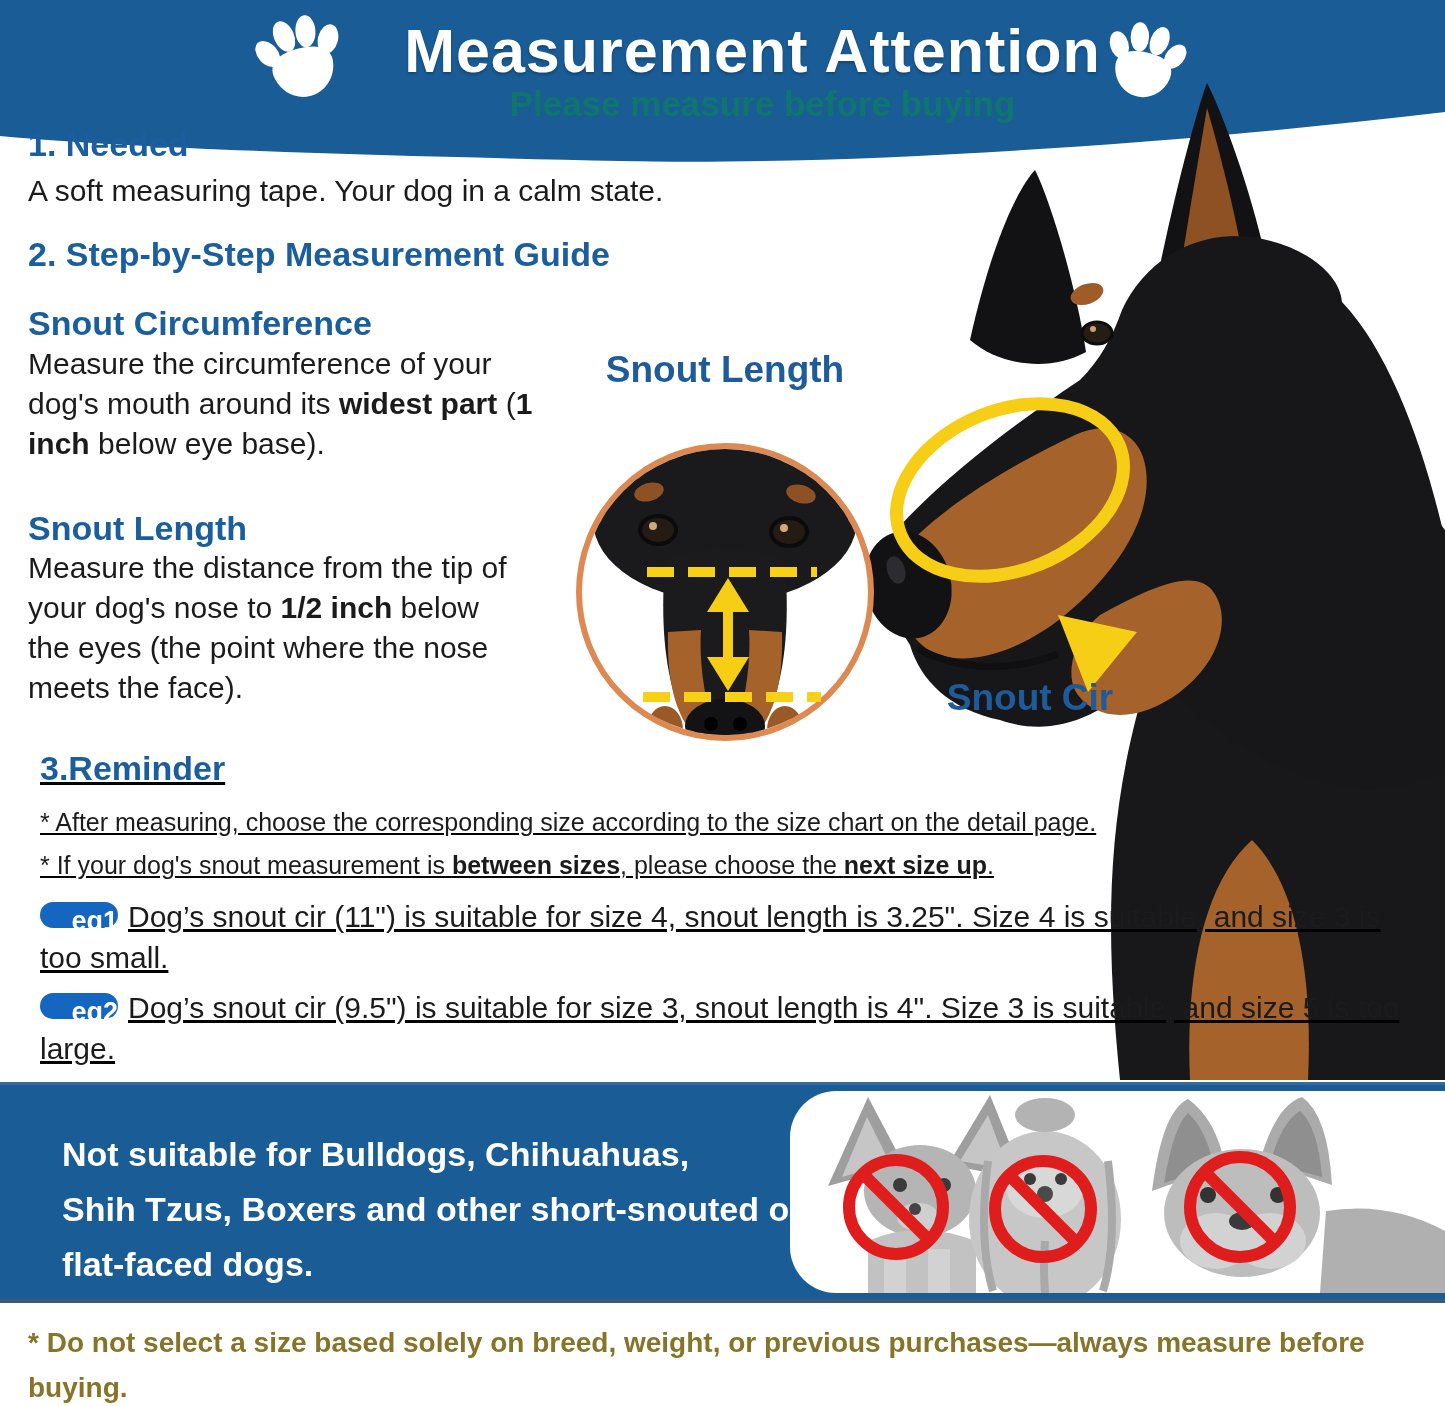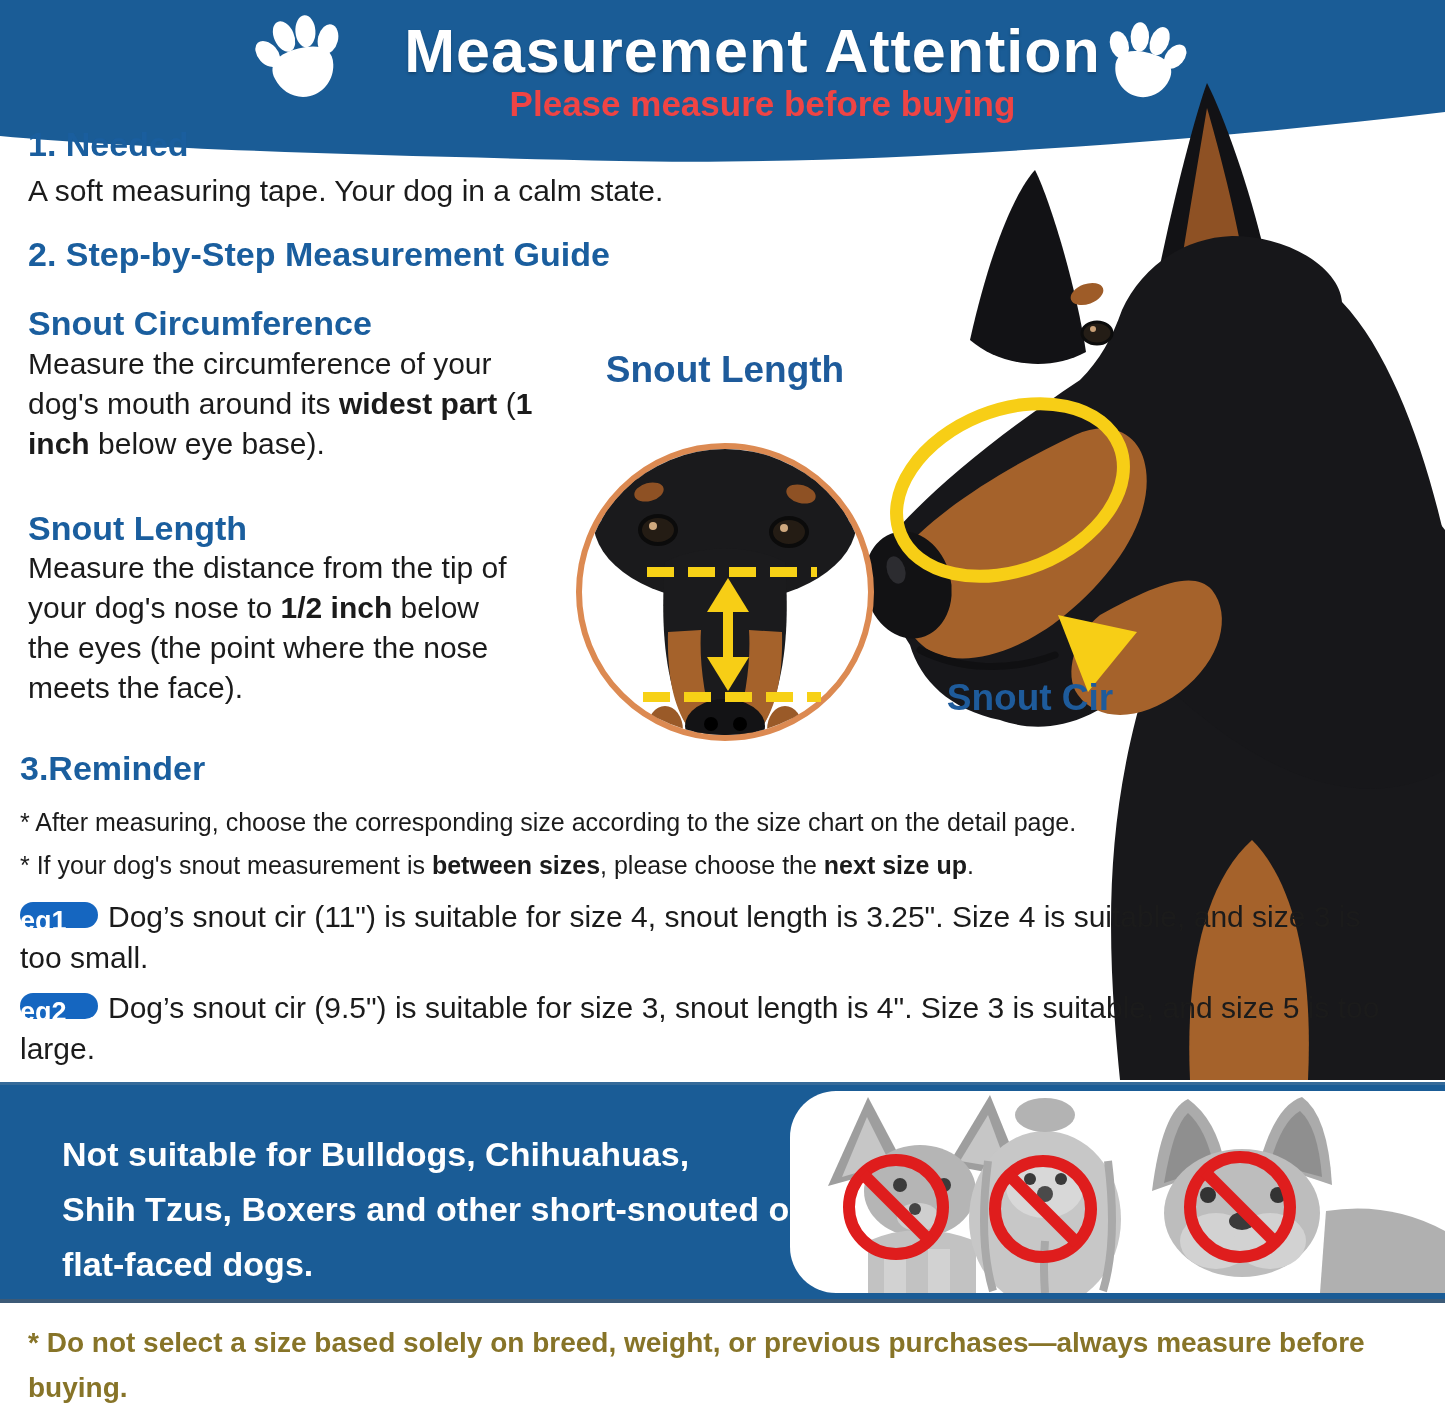--- a/index.html
+++ b/index.html
@@ -9,40 +9,40 @@
   }
   
   .header-svg{position:absolute;left:0;top:0;z-index:1;}
   .header-title{
     position:absolute;left:60px;right:0;top:16px;text-align:center;z-index:2;
     color:#fff;font-size:61px;font-weight:bold;letter-spacing:1px;
     text-shadow:0 2px 3px rgba(0,0,0,.25);
   }
   .header-sub{
     position:absolute;left:80px;right:0;top:84px;text-align:center;z-index:2;
-    color:#ef4444;font-size:35px;font-weight:bold;
+    color:#0f766e;font-size:35px;font-weight:bold;
   }
   .paw{position:absolute;z-index:3;}
   
   .h-blue{color:var(--heading-blue);font-weight:bold;font-size:34px;line-height:1.1;}
   .body-text{color:var(--body-black);font-size:30px;line-height:40px;}
   .sec{position:absolute;z-index:4;}
   .label-blue{
     position:absolute;z-index:5;text-align:center;color:var(--label-blue);
     font-weight:bold;font-size:37px;line-height:44px;
   }
   
-  .reminder{position:absolute;left:20px;top:750px;width:1400px;z-index:4;}
+  .reminder{position:absolute;left:40px;top:750px;width:1400px;z-index:4;text-decoration:underline;}
   .reminder .h-blue{margin-bottom:14px;}
   .bullet{color:var(--body-black);font-size:25px;line-height:43px;}
   .eg-row{color:var(--body-black);font-size:30px;line-height:41px;margin-top:9px;}
   .eg-pill{
     display:inline-block;width:78px;height:26px;border-radius:20px;margin-right:10px;
     background:var(--pill-blue);color:#fff;font-weight:bold;font-size:27px;
-    text-align:left;line-height:38px;position:relative;top:3px;
+    text-align:right;line-height:38px;position:relative;top:3px;
   }
   
   .inset{position:absolute;left:565px;top:432px;z-index:3;}
   .dober{position:absolute;left:850px;top:70px;z-index:2;}
   
   .band{
     position:absolute;left:0;top:1082px;width:1445px;height:221px;z-index:5;
     background:var(--banner-blue);
     border-top:3px solid #356a99;border-bottom:4px solid #3c5a77;box-sizing:border-box;
   }

